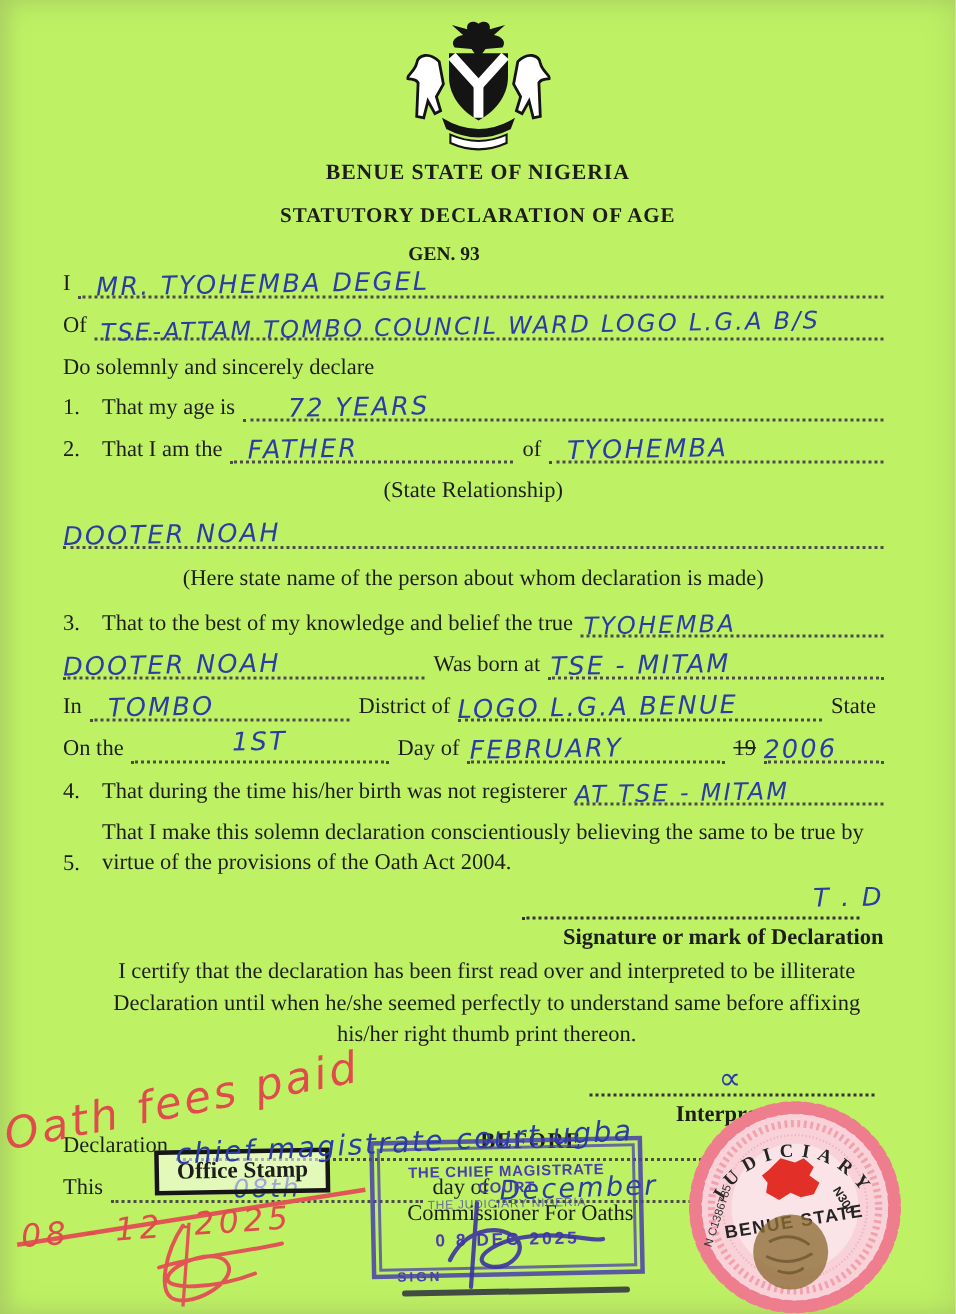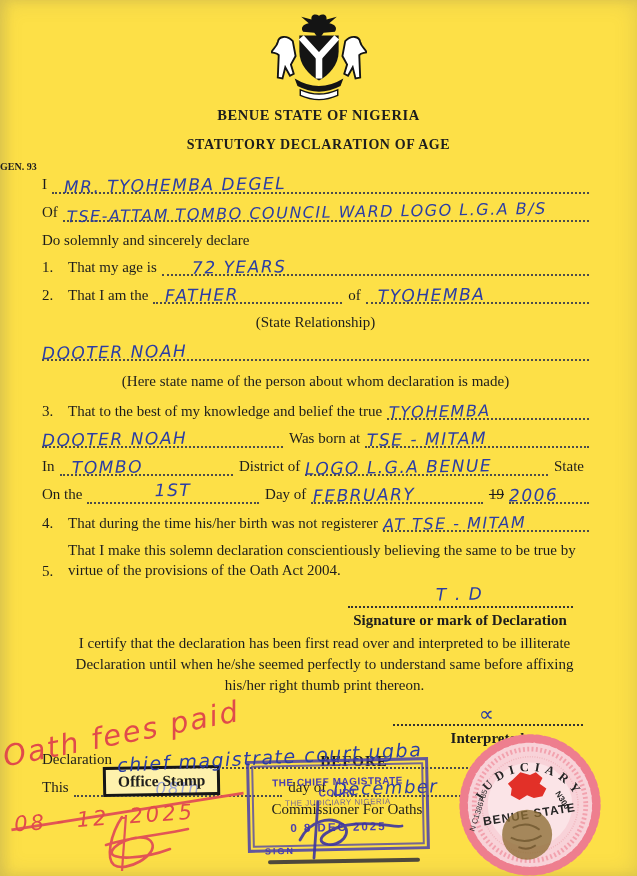--- a/index.html
+++ b/index.html
@@ -1,47 +1,47 @@
 <!DOCTYPE html>
 <html><head>
 <meta charset="utf-8">
 <style>
   * { margin:0; padding:0; box-sizing:border-box; }
   html,body { background:#e8e6e1; }
   .page {
     position:relative; width:637px; height:876px; margin:0 auto;
-    background:#fde047;
+    background:#bef264;
     box-shadow: inset 0 0 22px rgba(110,105,95,.20), inset 6px 0 10px rgba(110,105,95,.12);
     overflow:hidden;
     font-family:"Liberation Serif", serif; color:#1d1d1d; font-size:15px;
   }
   .header { text-align:center; }
   .coat { display:block; margin:13px auto 4px; }
   .title1 { font-weight:bold; font-size:14.5px; letter-spacing:.6px; margin-top:6px; }
   .title2 { font-weight:bold; font-size:14px; letter-spacing:.6px; margin-top:13px; }
-  .gen { text-align:left; font-weight:bold; font-size:10px; padding-right:45px; margin-top:8px; }
+  .gen { text-align:center; font-weight:bold; font-size:13px; padding-right:45px; margin-top:8px; }
   .content { padding:2px 48px 0 42px; }
   .line { display:flex; align-items:flex-end; margin-bottom:8px; line-height:20px; }
   .lbl { white-space:nowrap; padding-right:5px; }
   .lbl.pl { padding-left:6px; }
   .fill { flex-grow:1; border-bottom:2px dotted #4c4c4c; position:relative; height:20px; min-width:20px; }
   .fill .hw { position:absolute; left:12px; bottom:-3px; }
   .fill.ctr .hw { left:50%; transform:translateX(-50%) rotate(-1deg); }
   .hw {
     display:inline-block; white-space:nowrap;
     font-family:"DejaVu Sans", sans-serif; font-style:italic; font-weight:500;
     color:#2b3da5; font-size:16px; letter-spacing:1.5px; transform:rotate(-1deg);
   }
   .hw.big { font-size:17px; }
   .caption { text-align:center; font-weight:normal; margin:4px 0 10px; }
   .item { display:flex; align-items:flex-end; margin-bottom:8px; }
   .inum { width:26px; flex-shrink:0; }
   .itext { line-height:20px; }
   .strike { text-decoration:line-through; }
-  .sig-block { margin:2px 0 2px auto; width:258px; text-align:center; }
+  .sig-block { margin:2px 0 2px auto; width:258px; text-align:right; }
   .sig-mark { height:20px; }
   .sig-dotline { border-bottom:2px dotted #333; width:225px; margin:0 auto; height:4px; }
   .sig-cap { font-weight:bold; margin-top:4px; }
   .certify { margin:4px 0 6px 30px; line-height:21px; width:505px;text-align:center; }
   .int-block { margin:0 4px 0 auto; width:195px; text-align:center; }
   
   .abs { position:absolute; }
   .red-note { left:0px; top:740px; width:260px; font-family:"DejaVu Sans",sans-serif;
     font-style:italic; color:#e04b4b; font-size:29px; letter-spacing:2px;
     transform:rotate(-11deg); transform-origin:left top; }

